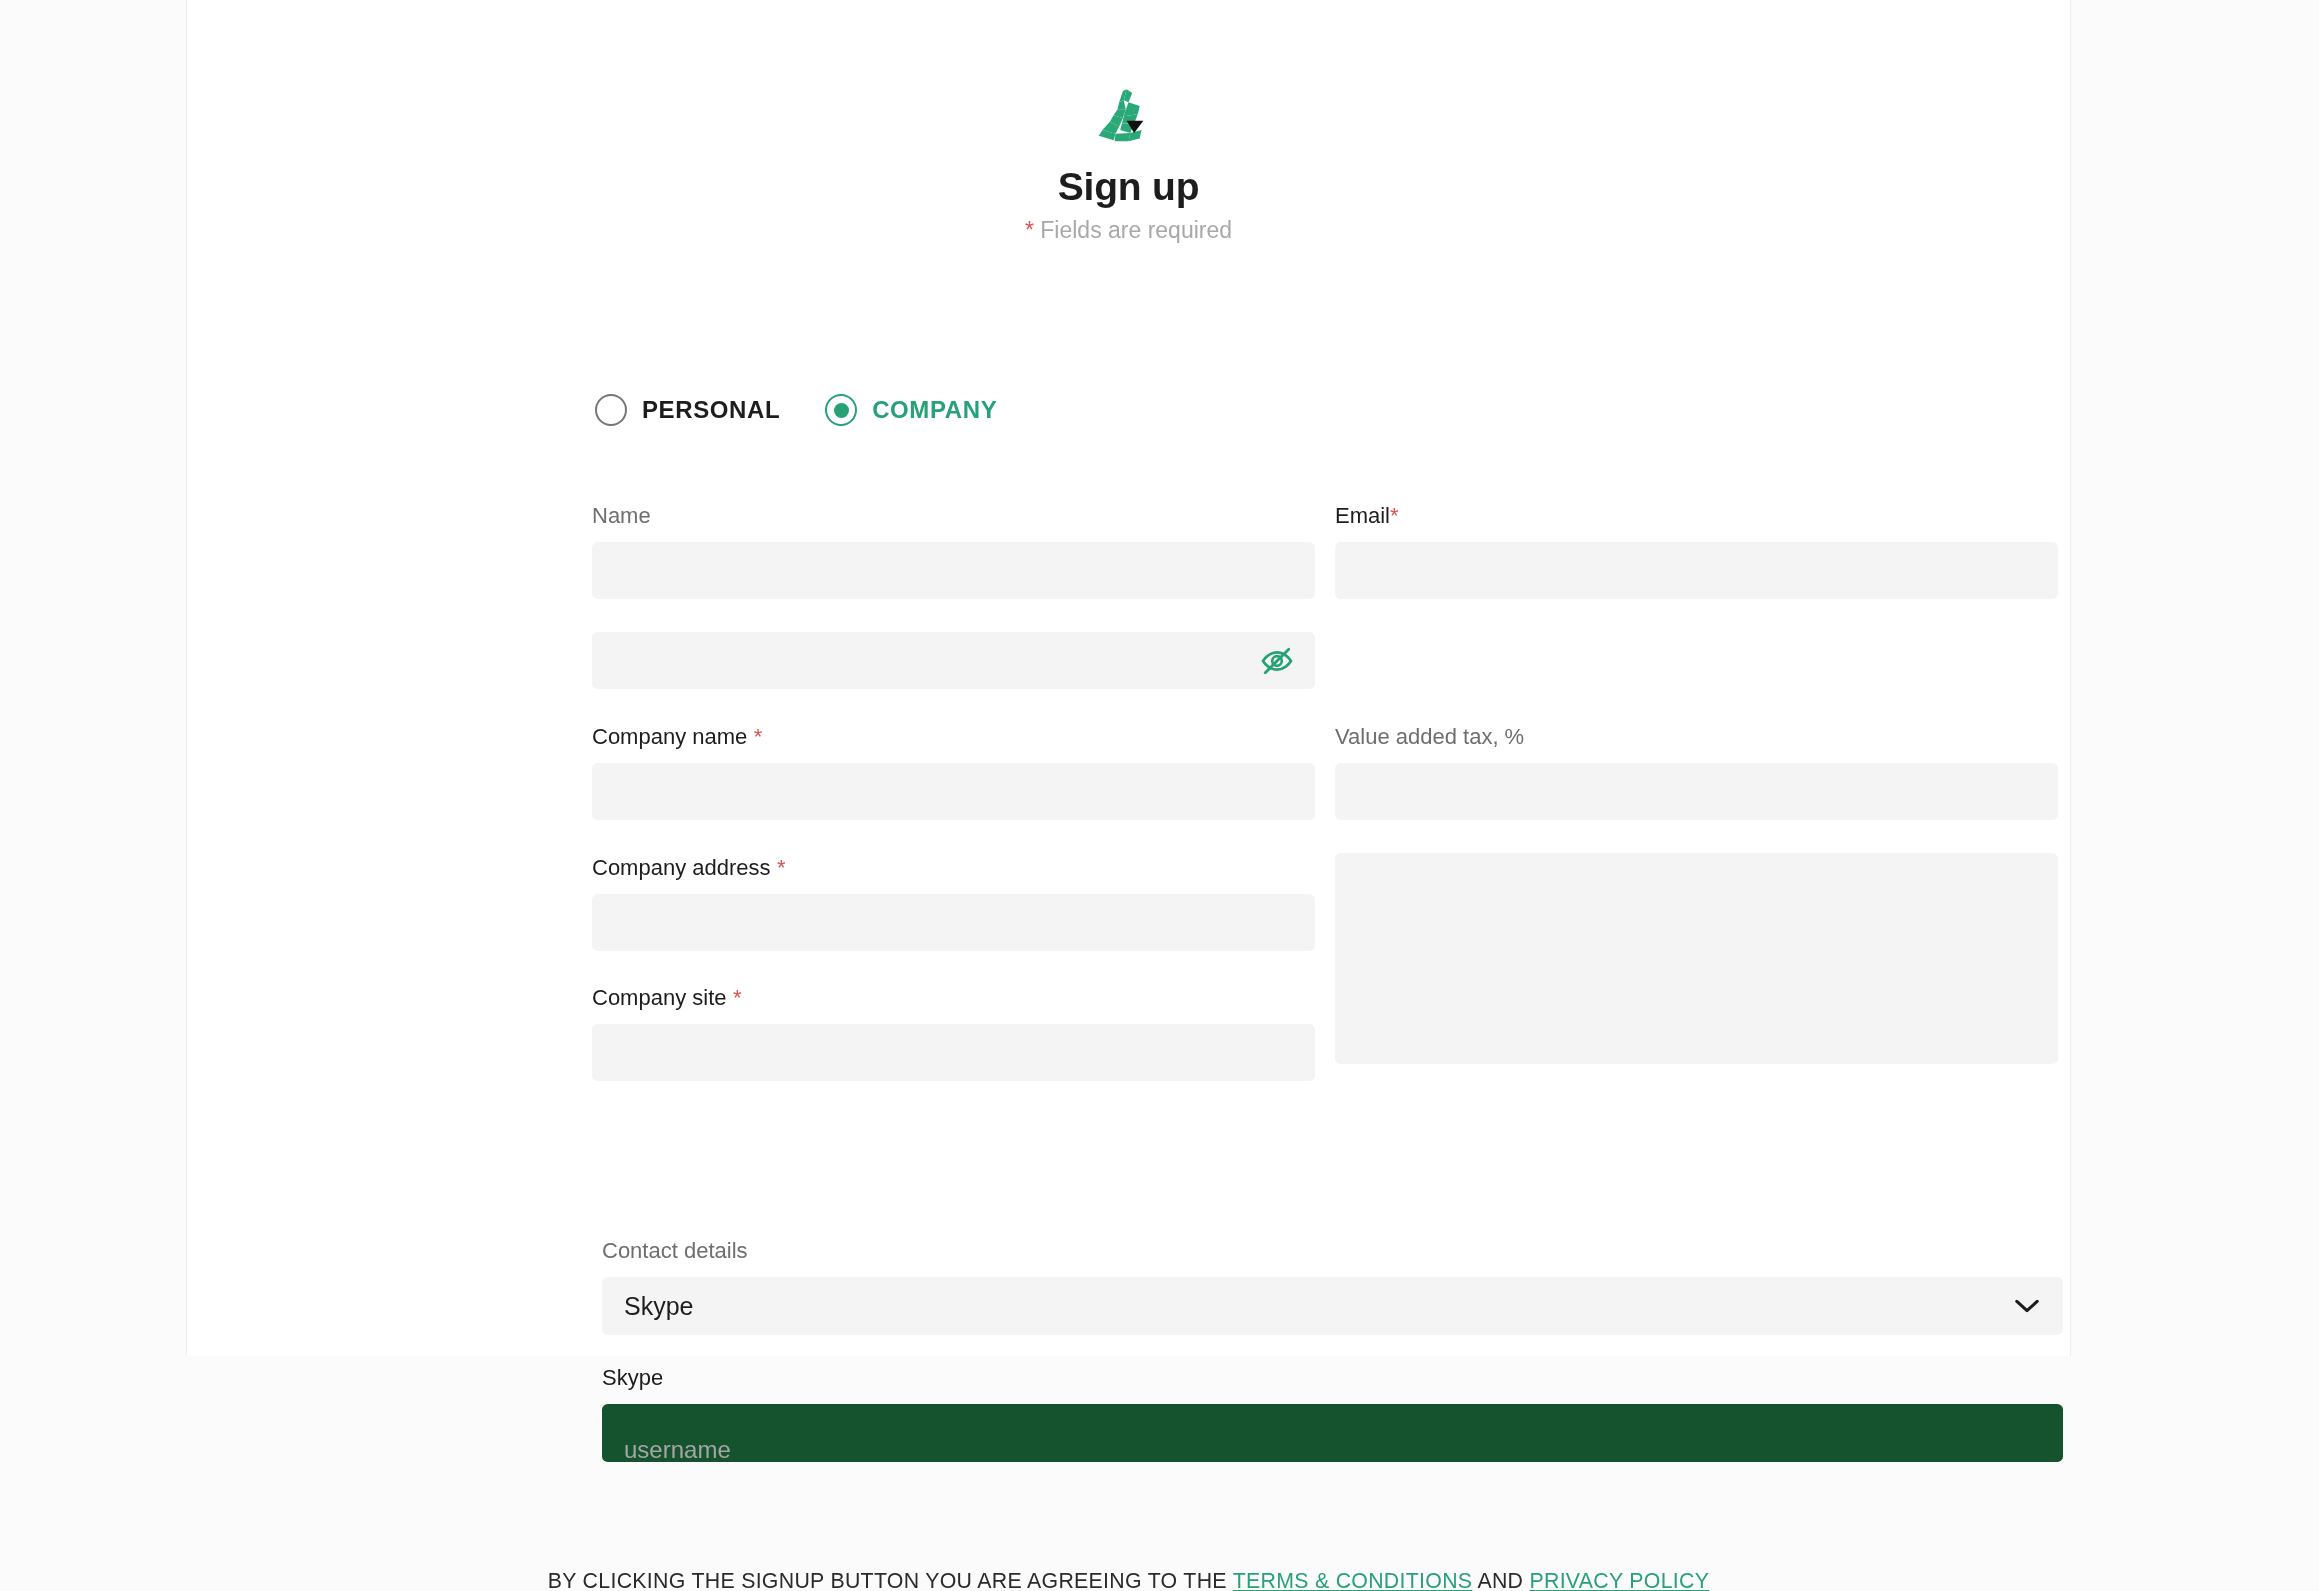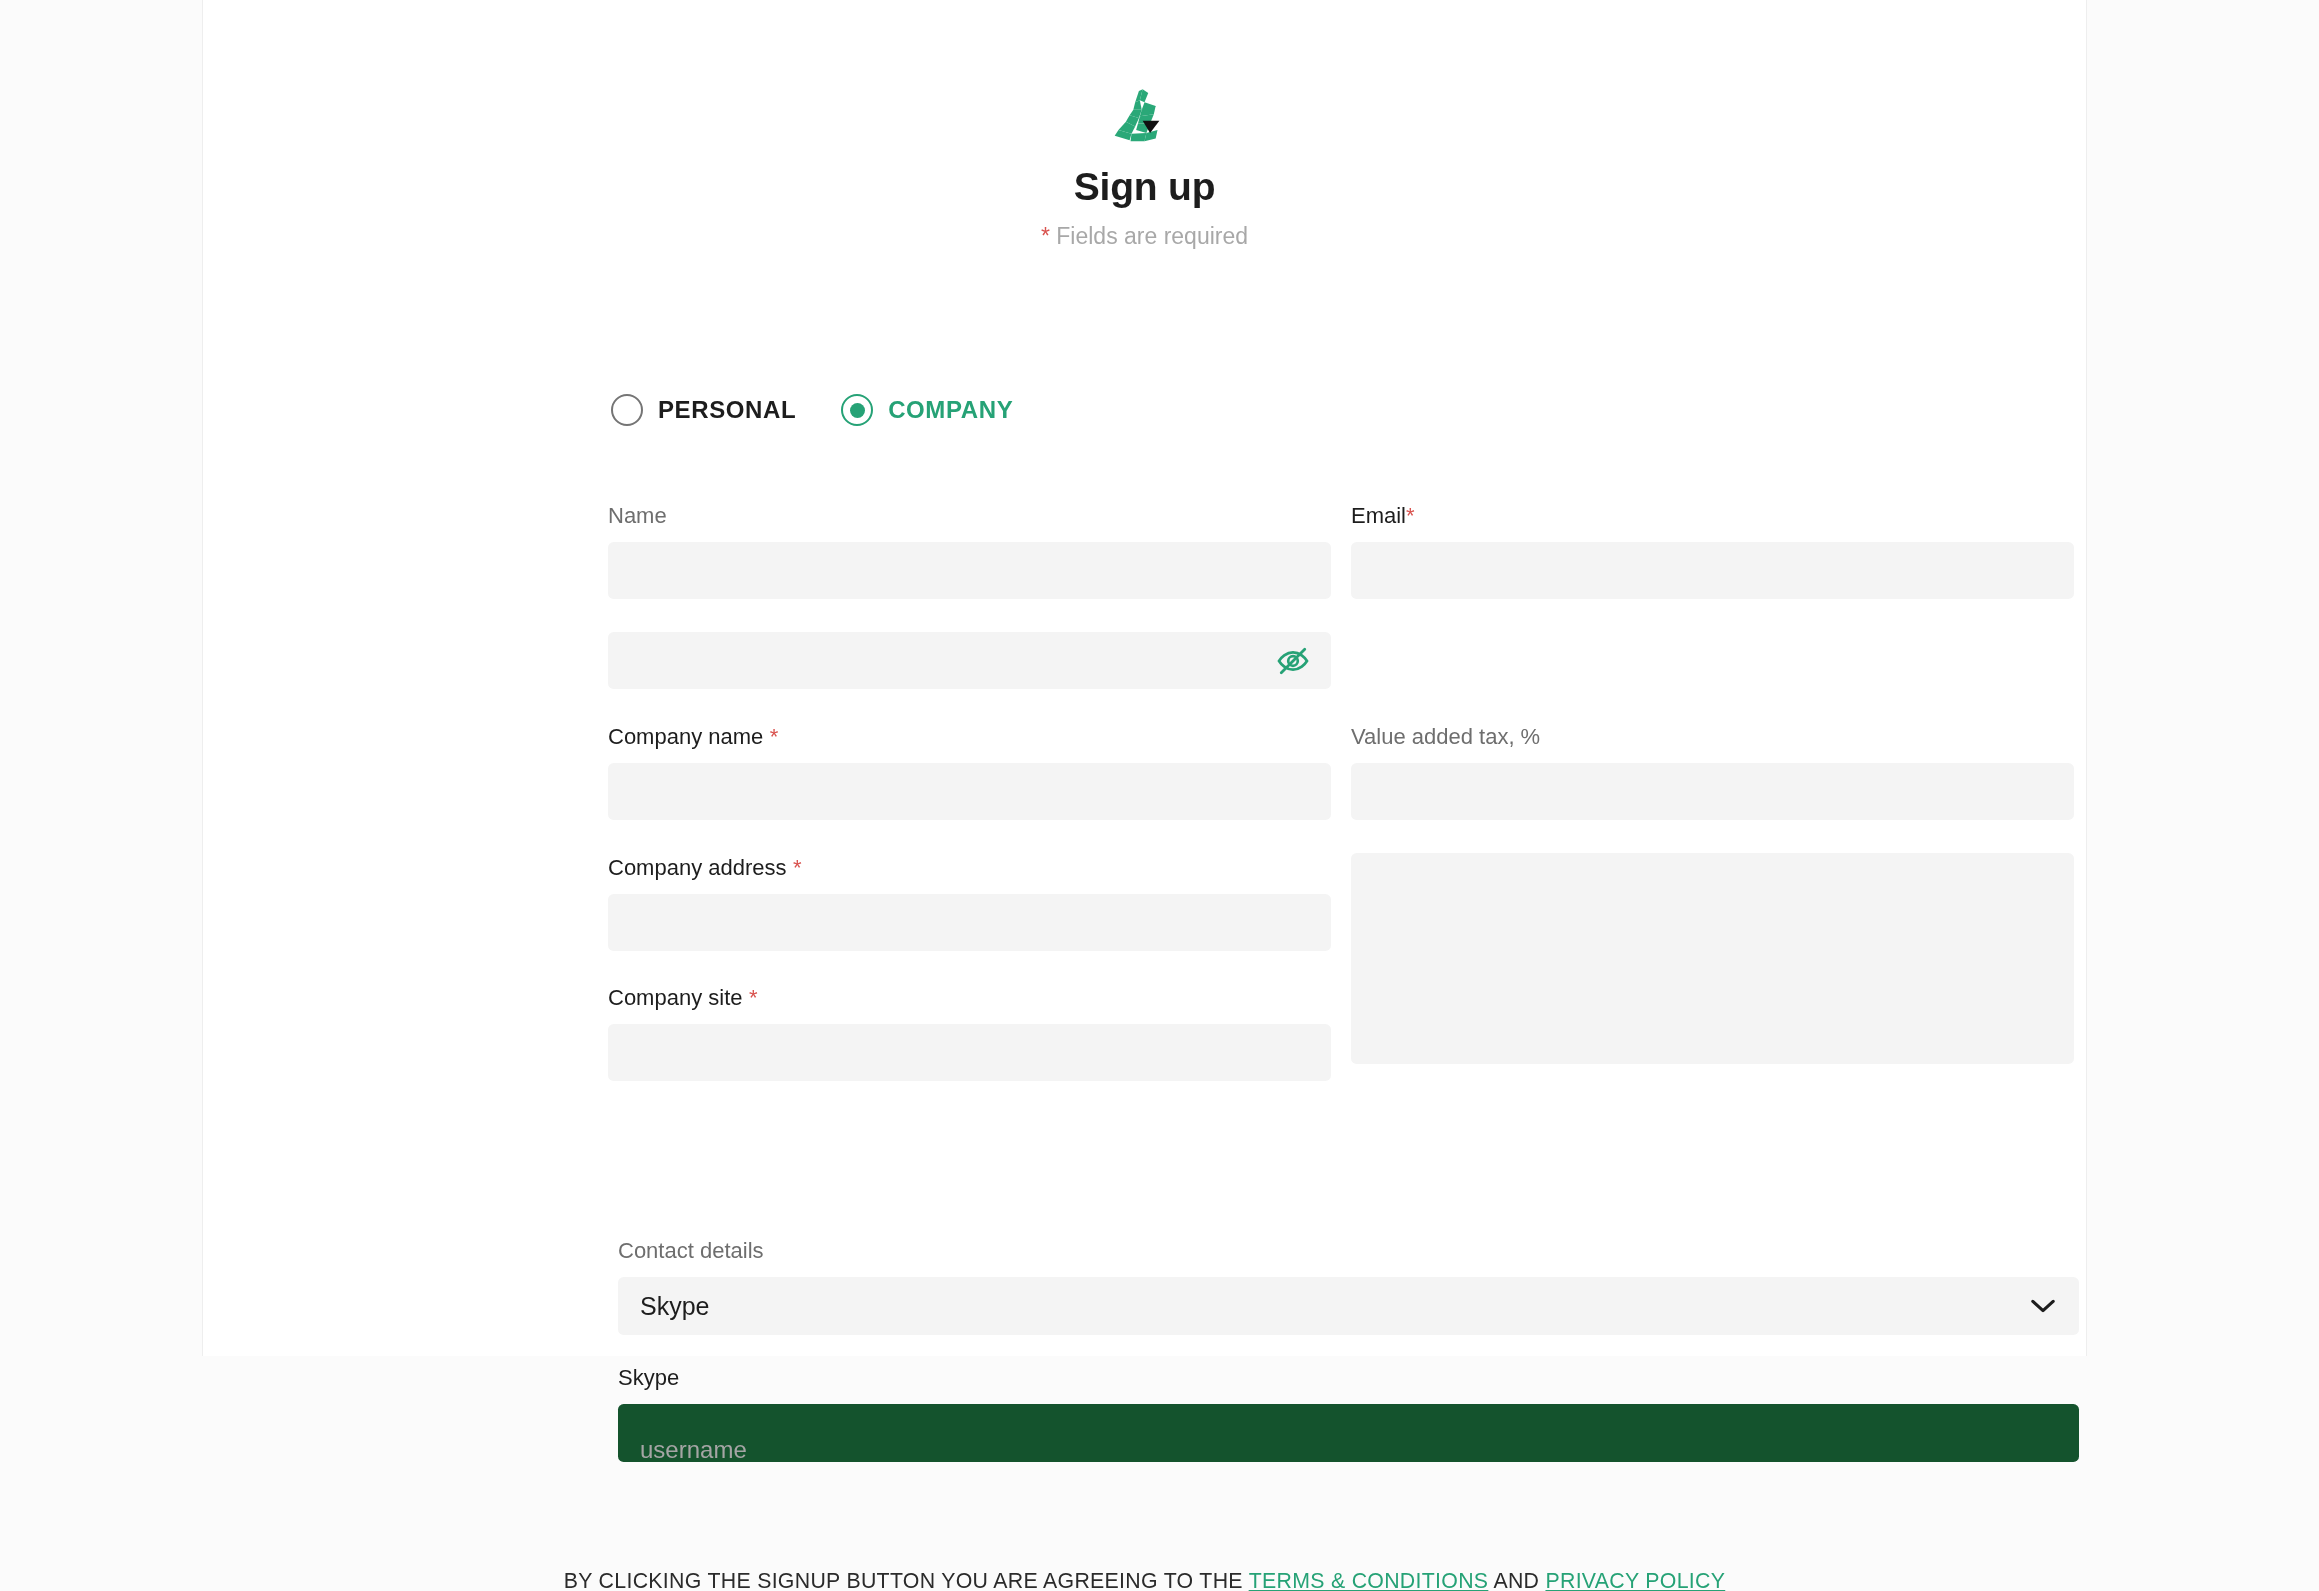--- a/index.html
+++ b/index.html
@@ -18,21 +18,21 @@
   .page {
     position: relative;
     width: 2320px;
     height: 1592px;
     background: #fbfbfb;
   }
 
   
   .card {
     position: absolute;
-    left: 202px;
+    left: 186px;
     top: 0;
     width: 1885px;
     height: 1356px;
     background: #ffffff;
     border-left: 0.9px solid #eeeeee;
     border-right: 0.9px solid #eeeeee;
   }
 
   .card-inner {
     position: relative;
@@ -56,21 +56,21 @@
   }
   .brand-title {
     margin: 18.6px 0 0 0;
     font-size: 39px;
     font-weight: 700;
     color: #1d1d1d;
     letter-spacing: -0.2px;
     line-height: 1.1;
   }
   .required-note {
-    margin-top: 15px;
+    margin-top: 9px;
     font-size: 23px;
     color: #a8a8a8;
     line-height: 1.2;
   }
   .required-note .star {
     color: #d9534f;
     font-size: 23px;
   }
 
   

